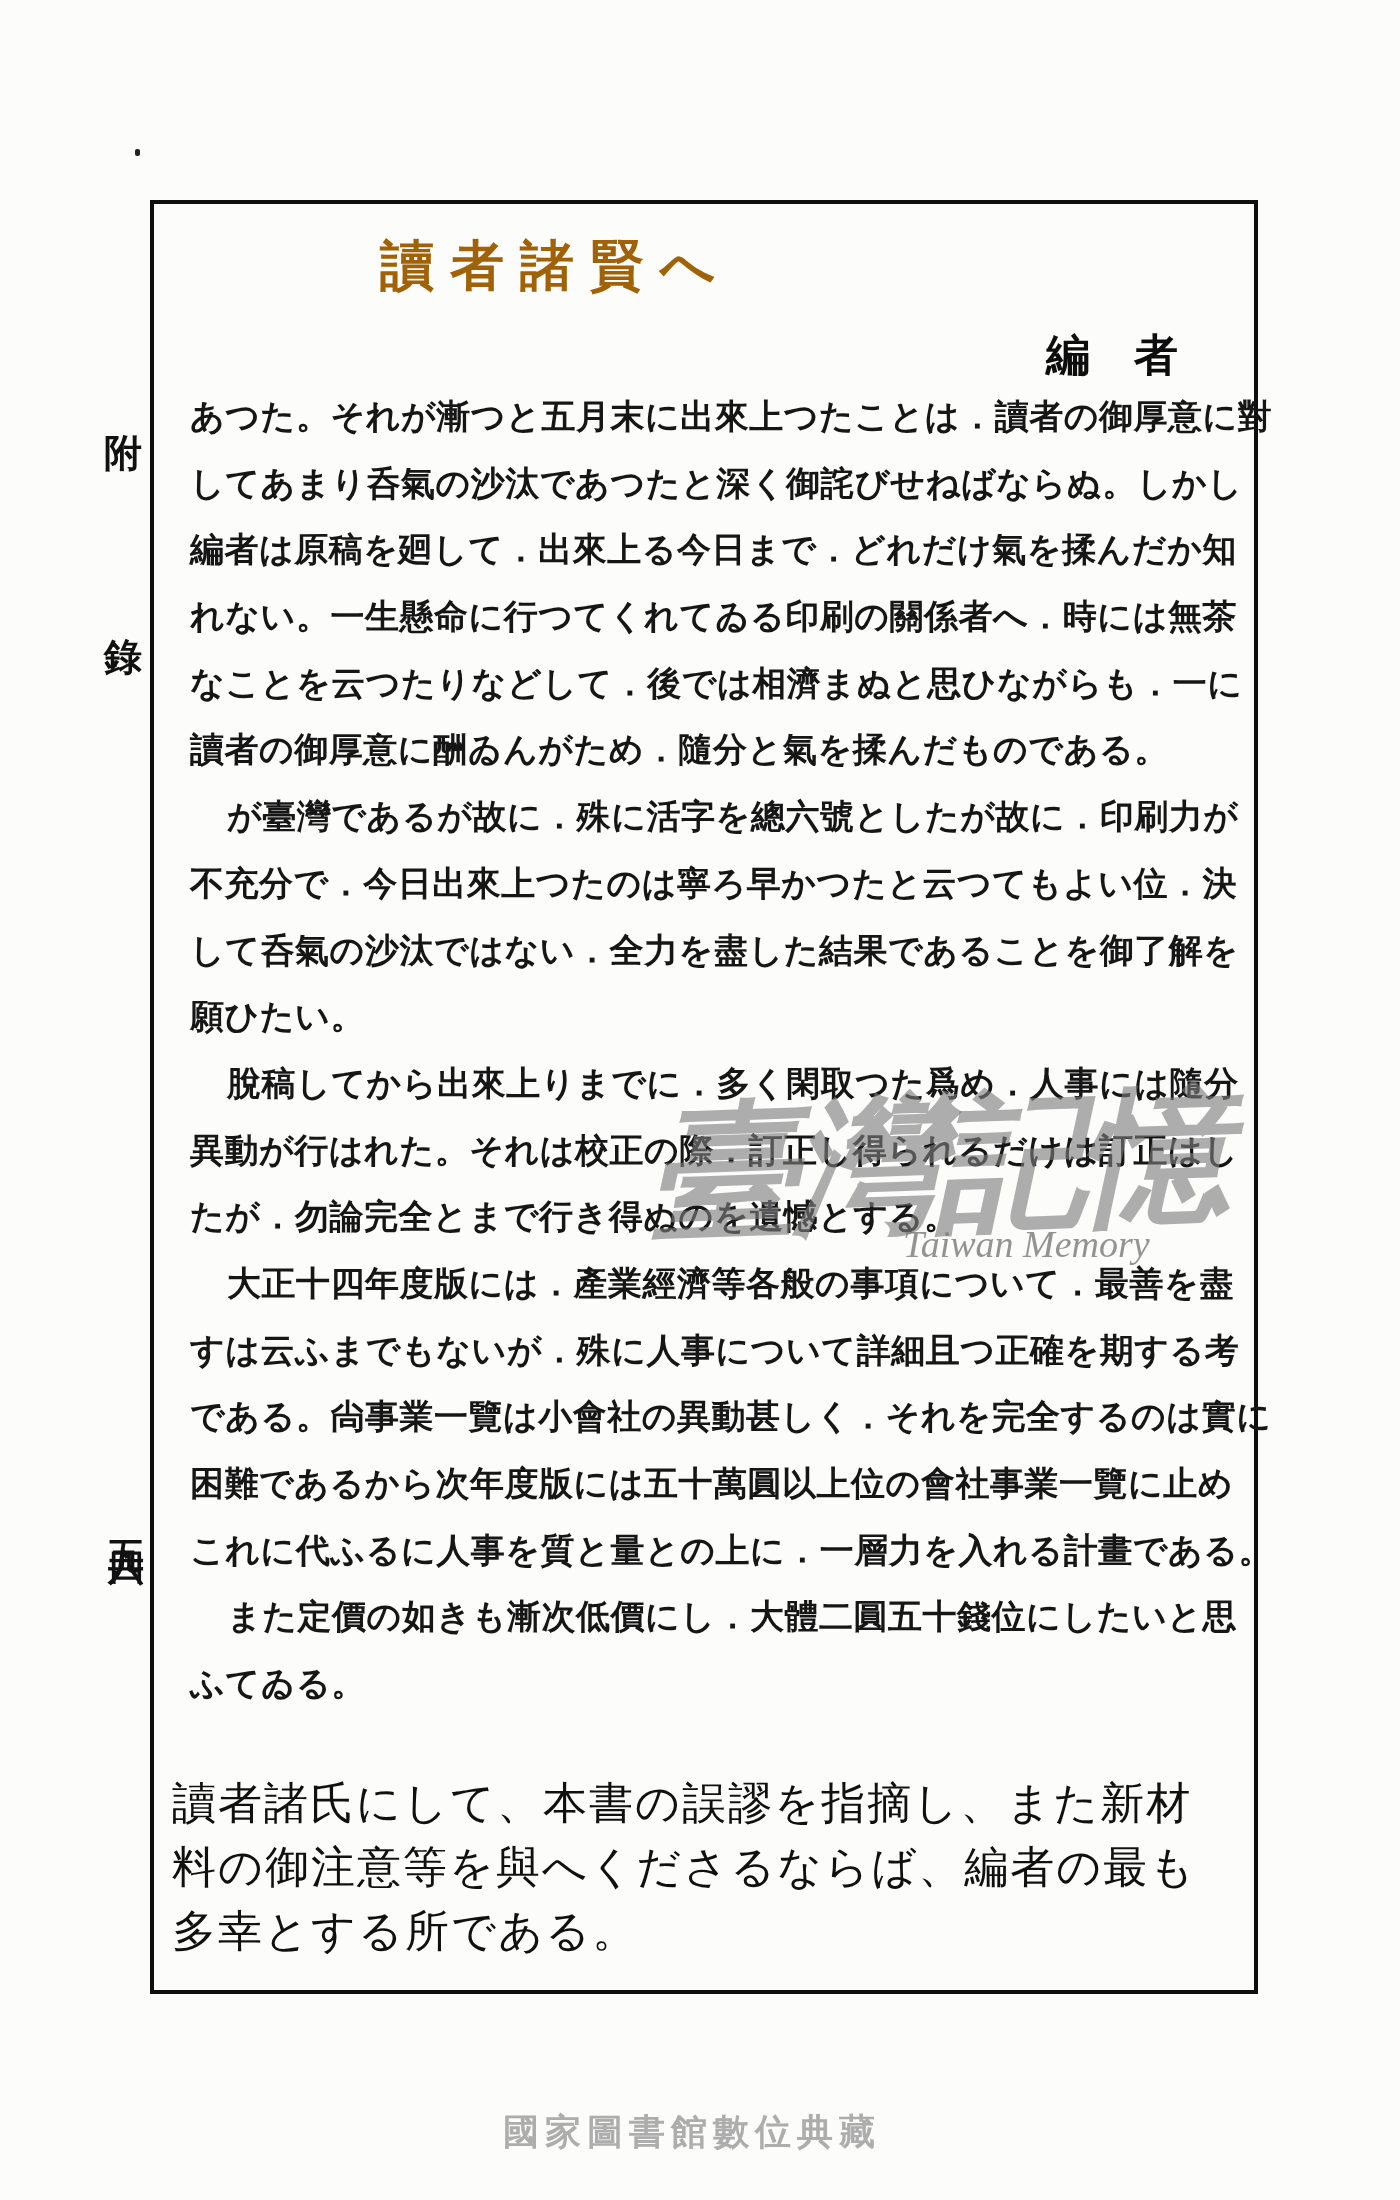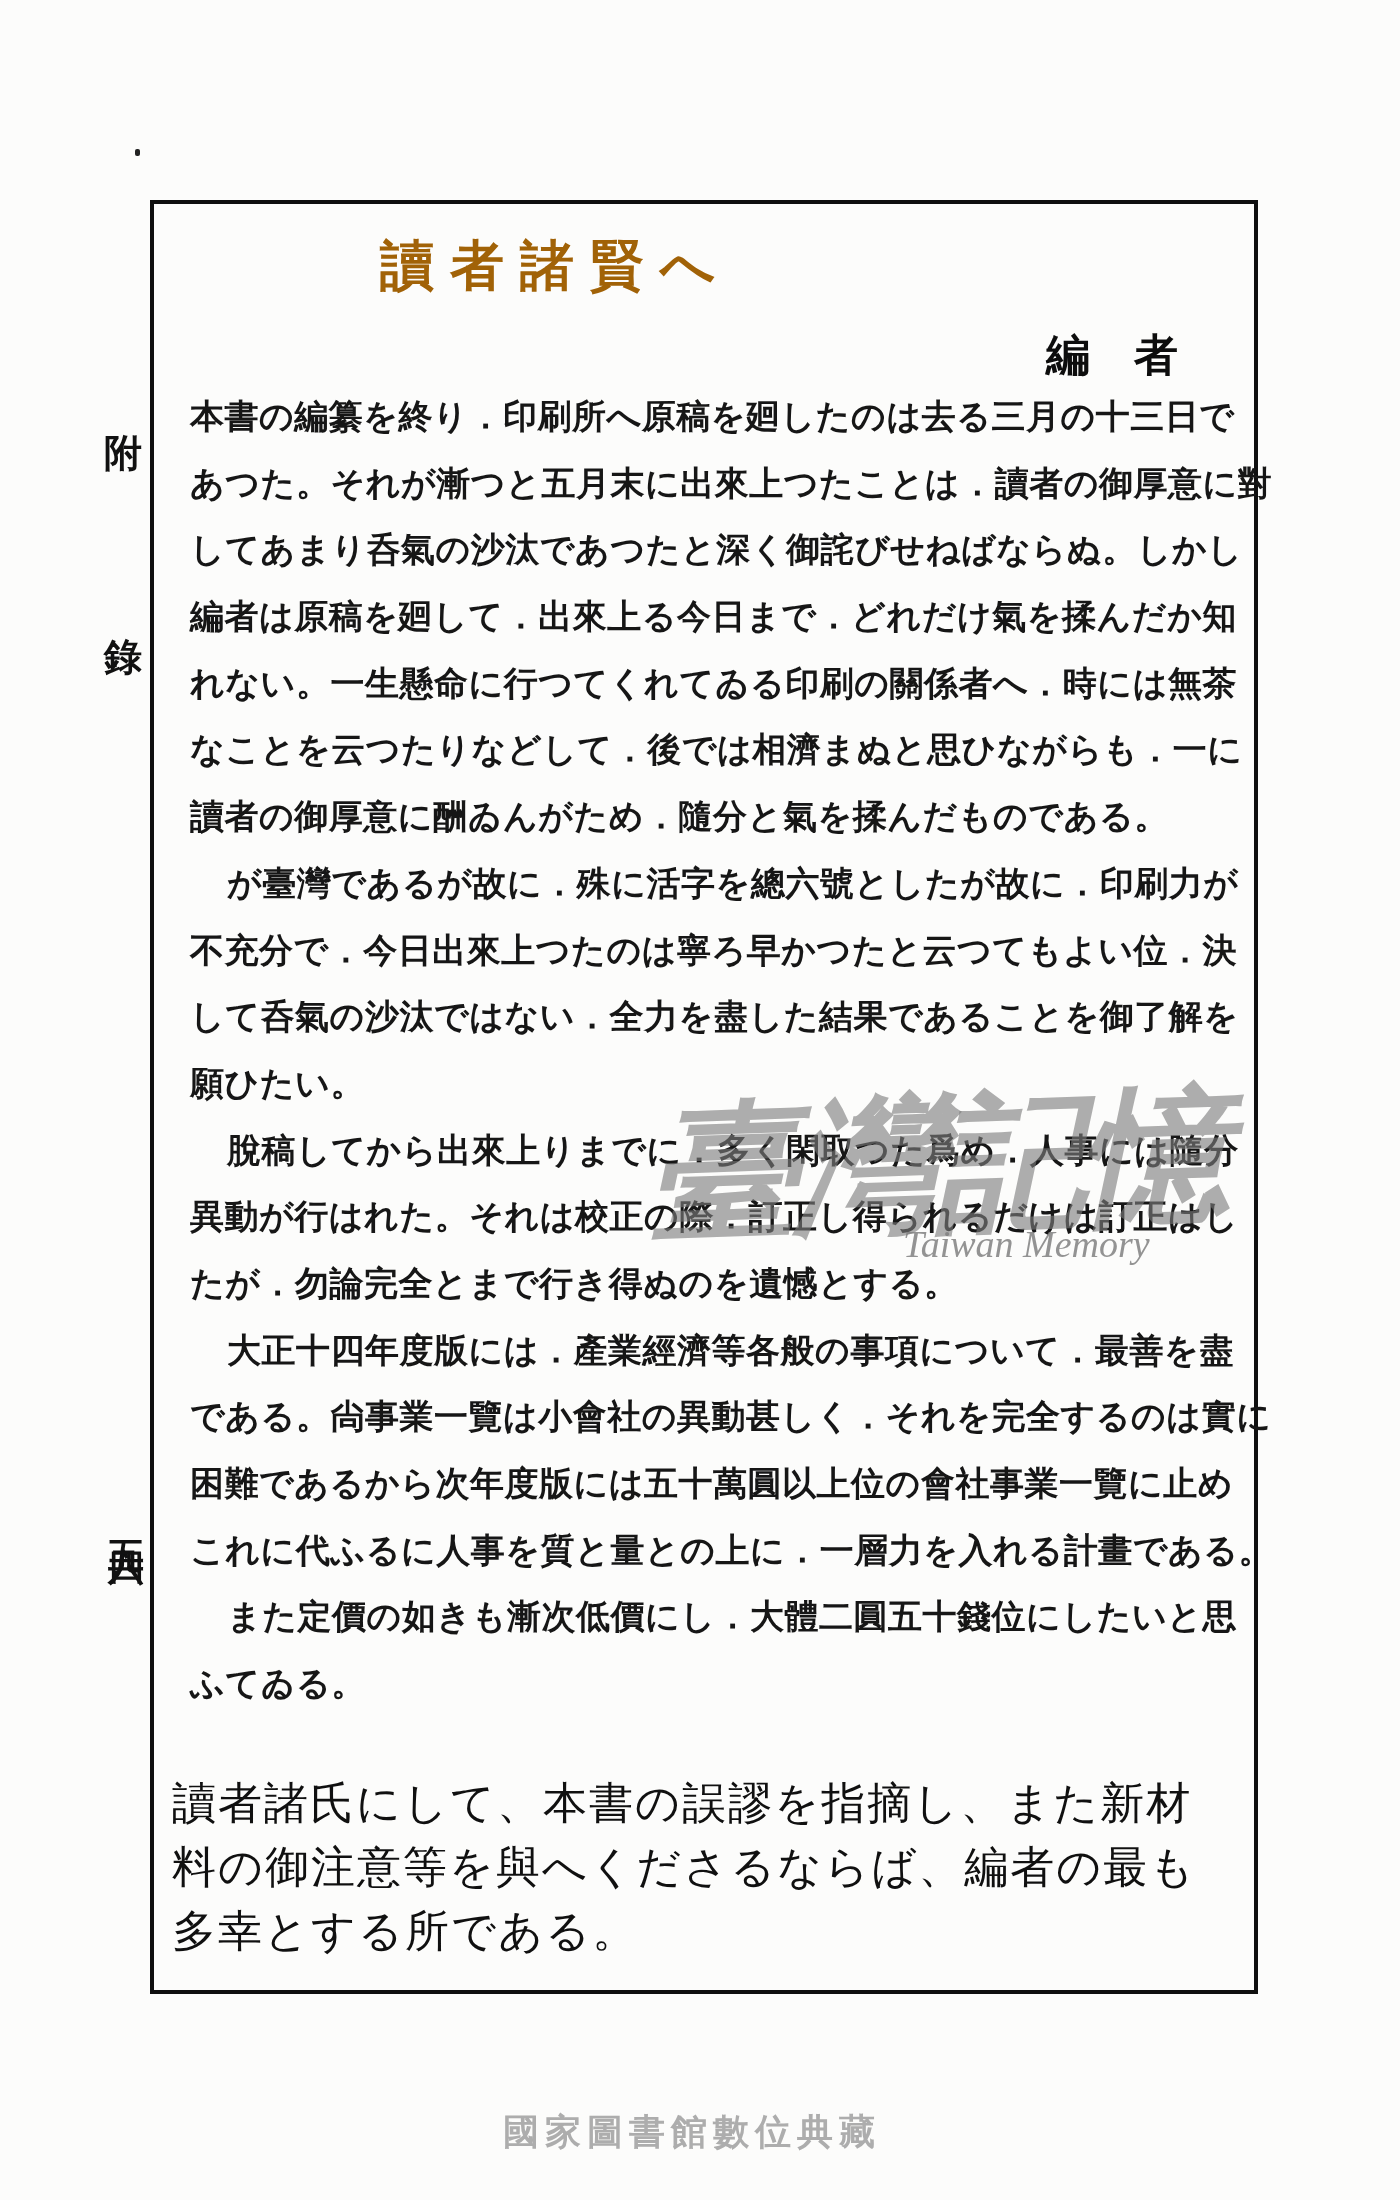--- a/index.html
+++ b/index.html
@@ -110,35 +110,35 @@
 
   <div class="page-num">五六四</div>
 
   <div class="frame"></div>
 
   <div class="title">讀者諸賢へ</div>
 
   <div class="byline-author">編　者</div>
 
   <div class="body-lines">
-    <div class="line">本書の編纂を終り．印刷所へ原稿を廻したのは去る三月の十三日で</div>
     <div class="line">あつた。それが漸つと五月末に出來上つたことは．讀者の御厚意に對</div>
     <div class="line">してあまり呑氣の沙汰であつたと深く御詫びせねばならぬ。しかし</div>
     <div class="line">編者は原稿を廻して．出來上る今日まで．どれだけ氣を揉んだか知</div>
     <div class="line">れない。一生懸命に行つてくれてゐる印刷の關係者へ．時には無茶</div>
     <div class="line">なことを云つたりなどして．後では相濟まぬと思ひながらも．一に</div>
     <div class="line">讀者の御厚意に酬ゐんがため．隨分と氣を揉んだものである。</div>
     <div class="line indent">が臺灣であるが故に．殊に活字を總六號としたが故に．印刷力が</div>
     <div class="line">不充分で．今日出來上つたのは寧ろ早かつたと云つてもよい位．決</div>
     <div class="line">して呑氣の沙汰ではない．全力を盡した結果であることを御了解を</div>
     <div class="line">願ひたい。</div>
     <div class="line indent">脫稿してから出來上りまでに．多く閑取つた爲め．人事には隨分</div>
     <div class="line">異動が行はれた。それは校正の際．訂正し得られるだけは訂正はし</div>
     <div class="line">たが．勿論完全とまで行き得ぬのを遺憾とする。</div>
     <div class="line indent">大正十四年度版には．產業經濟等各般の事項について．最善を盡</div>
+    <div class="line">すは云ふまでもないが．殊に人事について詳細且つ正確を期する考</div>
     <div class="line">である。尙事業一覽は小會社の異動甚しく．それを完全するのは實に</div>
     <div class="line">困難であるから次年度版には五十萬圓以上位の會社事業一覽に止め</div>
     <div class="line">これに代ふるに人事を質と量との上に．一層力を入れる計畫である。</div>
     <div class="line indent">また定價の如きも漸次低價にし．大體二圓五十錢位にしたいと思</div>
     <div class="line">ふてゐる。</div>
   </div>
 
   <div class="closing-lines">
     <div class="line">讀者諸氏にして、本書の誤謬を指摘し、また新材</div>
     <div class="line">料の御注意等を與へくださるならば、編者の最も</div>

